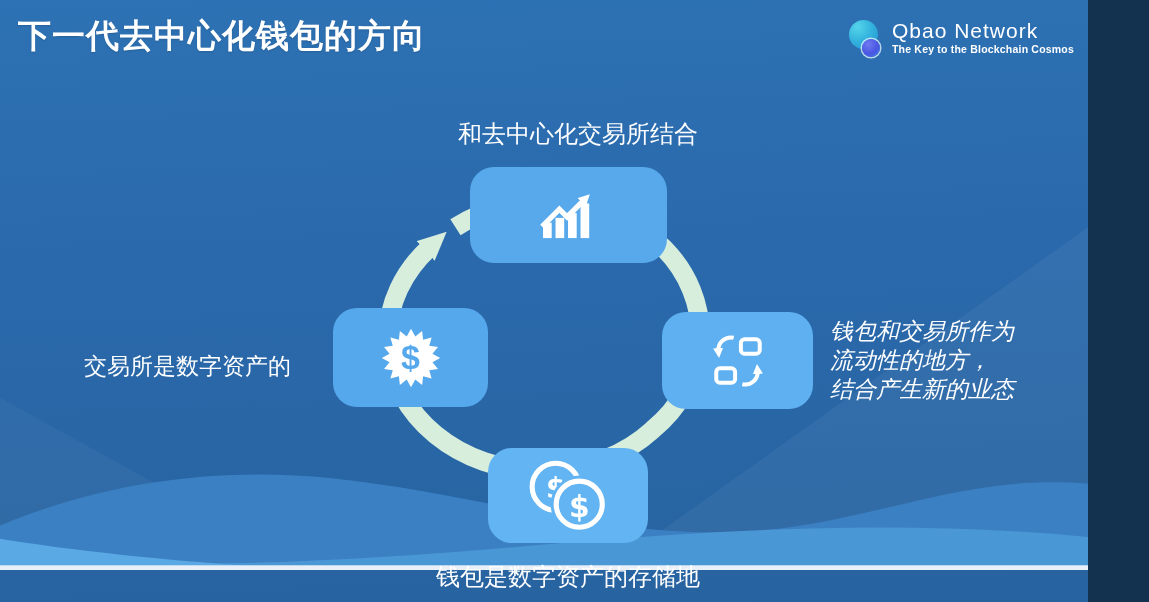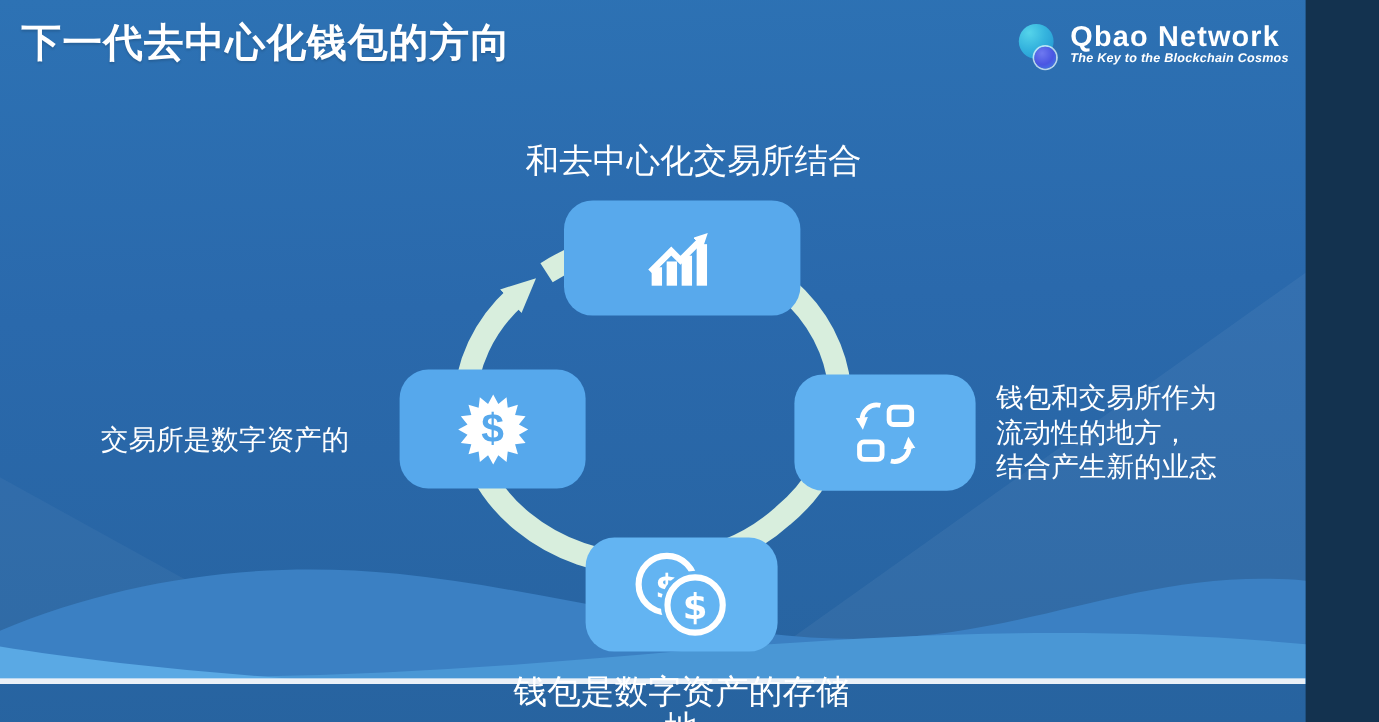--- a/index.html
+++ b/index.html
@@ -25,33 +25,33 @@
   .logo-mark{position:relative;width:36px;height:40px;}
   .logo-big{
     position:absolute;left:1px;top:3px;width:29px;height:29px;border-radius:50%;
     background:radial-gradient(circle at 30% 25%,#55d4ea 0%,#35b4de 45%,#1f8fd0 100%);
   }
   .logo-small{
     position:absolute;left:14px;top:22px;width:18px;height:18px;border-radius:50%;
     background:radial-gradient(circle at 35% 30%,#6e79f0 0%,#4a56e2 55%,#3f86e8 100%);
     box-shadow:0 0 0 1.5px rgba(230,245,255,.75);
   }
-  .logo-name{font-size:24px;font-weight:700;letter-spacing:1px;line-height:22px;}
-  .logo-tagline{font-size:10.5px;font-weight:700;letter-spacing:.2px;margin-top:1px;font-style:italic;}
+  .logo-name{font-size:21px;font-weight:400;letter-spacing:1px;line-height:22px;}
+  .logo-tagline{font-size:10.5px;font-weight:700;letter-spacing:.2px;margin-top:1px;}
   .node{
     position:absolute;border-radius:24px;
     display:flex;align-items:center;justify-content:center;
   }
   .node-top{left:470px;top:167px;width:197px;height:96px;background:#58a9ec;}
   .node-right{left:662px;top:312px;width:151px;height:97px;background:#5fb0f0;}
   .node-bottom{left:488px;top:448px;width:160px;height:95px;background:#63b4f2;}
   .node-left{left:333px;top:308px;width:155px;height:99px;background:#56a8ec;}
-  .lbl{position:absolute;font-size:28px;line-height:30px;color:#fff;}
+  .lbl{position:absolute;font-size:24px;line-height:30px;color:#fff;}
   .lbl-top{left:433px;top:119px;width:290px;text-align:center;}
-  .lbl-right{left:830px;top:317px;font-size:23px;line-height:29px;text-align:left;}
+  .lbl-right{left:830px;top:317px;font-size:23px;line-height:29px;text-align:left;font-style:italic;}
   .lbl-left{left:84px;top:351px;font-size:23px;line-height:30px;text-align:left;}
   .lbl-bottom{left:420px;top:562px;width:296px;text-align:center;}
   .gear-dollar{position:absolute;font-size:34px;font-weight:700;color:#56a8ec;
     left:0;top:0;width:100%;height:100%;display:flex;align-items:center;justify-content:center;}
   .gear-wrap{position:relative;width:62px;height:62px;}
 </style>
 </head>
 <body>
 
 <div class="slide">

